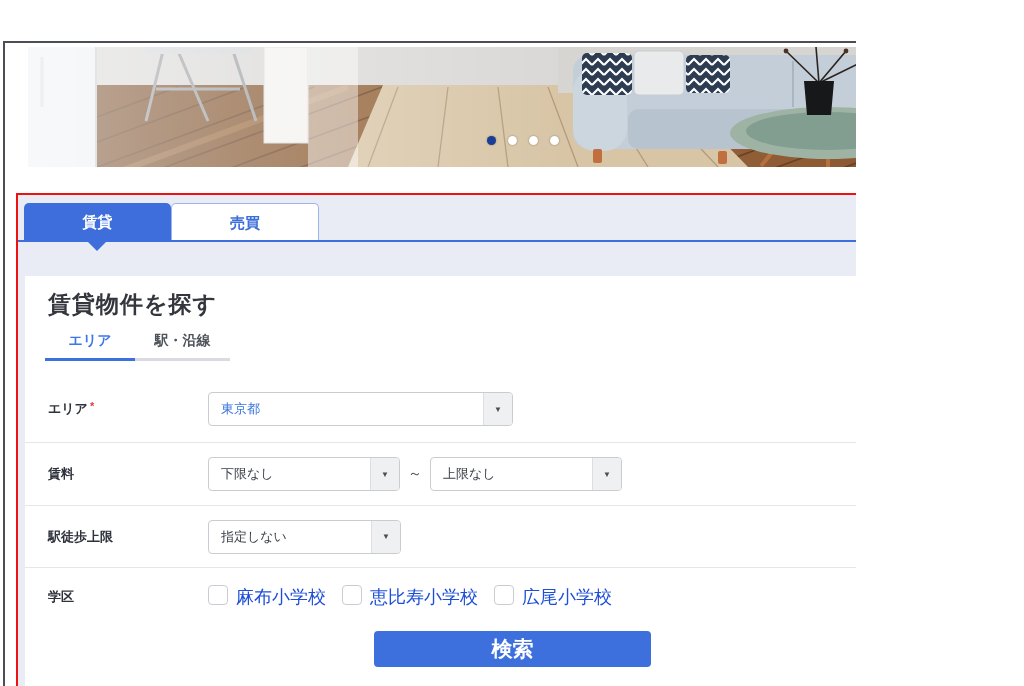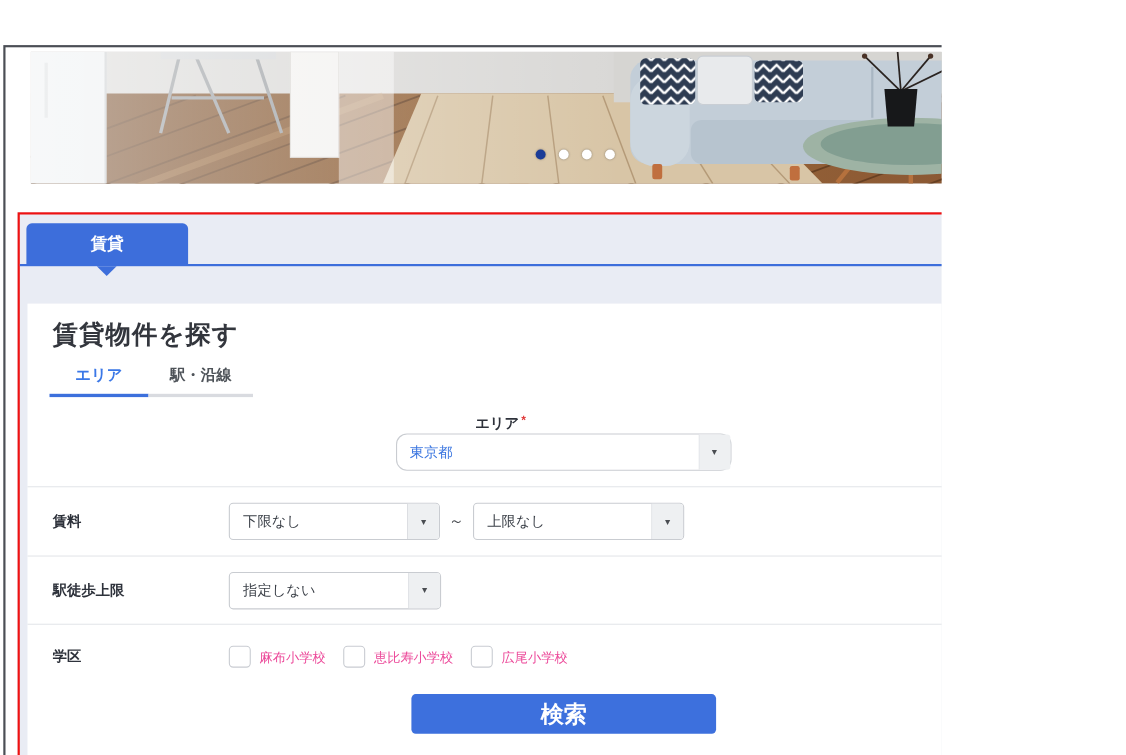--- a/index.html
+++ b/index.html
@@ -37,38 +37,38 @@
   .panel { position:absolute; left:7px; top:81px; width:951px; height:424px; background:#ffffff; }
   .form-title { position:absolute; left:23px; top:13px; font-size:23px; font-weight:bold; color:#33363d; letter-spacing:1px; }
   .subtabs { position:absolute; left:20px; top:56px; display:flex; }
   .subtab { text-align:center; padding-bottom:8px; font-size:14px; font-weight:bold;
             color:#4e5359; border-bottom:3px solid #d9dbe0; cursor:pointer; }
   .subtab-area { width:90px; }
   .subtab-station { width:95px; }
   .subtab.active { color:#3b78e7; border-bottom-color:#3c70dc; }
   .row { position:absolute; left:0; width:951px; display:flex; align-items:center;
          box-sizing:border-box; padding-left:23px; border-bottom:1px solid #e4e6ea; }
-  .row1 { top:100px; height:67px;flex-direction:column; }
+  .row1 { top:100px; height:67px; }
   .row2 { top:167px; height:63px; }
   .row3 { top:230px; height:62px; }
   .row4 { top:292px; height:57px; border-bottom:none; }
   .row-label { width:160px; font-size:13px; font-weight:bold; color:#2e323b; }
   .req { color:#e03a3a; font-size:11px; vertical-align:top; margin-left:2px; }
   .select { position:relative; display:flex; align-items:center; height:34px; background:#ffffff;
             border:1px solid #c9ccd1; border-radius:4px; box-sizing:border-box;
             font-size:13px; color:#3b4048; padding-left:12px; cursor:pointer; }
   .select .arrow-box { position:absolute; right:0; top:0; bottom:0; width:28px; background:#eef0f2;
             border-left:1px solid #dcdee2; border-radius:0 3px 3px 0;
             display:flex; align-items:center; justify-content:center; font-size:8px; color:#4a4d52; }
-  .select-area { width:305px;border-radius:10px; } .select-area .select-value { color:#3b76e0; }
+  .select-area { width:305px; } .select-area .select-value { color:#3b76e0; }
   .select-rent { width:192px; }
   .select-walk { width:193px; }
   .tilde { margin:0 8px; font-size:14px; color:#4a4d52; }
   .checks { display:flex; align-items:center; }
-  .check { display:flex; align-items:flex-end; margin-right:16px; font-size:12px; color:#ec4899; cursor:pointer; }
+  .check { display:flex; align-items:flex-start; margin-right:16px; font-size:18px; color:#1d4ed8; cursor:pointer; }
   .checkbox { width:20px; height:20px; border:1px solid #c9ccd2; border-radius:4px; background:#fff;
               margin-right:8px; box-sizing:border-box; }
   .search-btn { position:absolute; left:349px; top:355px; width:277px; height:36px;
                 background:#3d70dd; color:#ffffff; font-size:21px; font-weight:bold;
                 border:none; border-radius:4px; cursor:pointer;
                 font-family:"Liberation Sans","DejaVu Sans",sans-serif; }
 </style>
 </head>
 <body>
 
@@ -187,20 +187,21 @@
   <div class="dots">
     <div class="dot active"></div>
     <div class="dot"></div>
     <div class="dot"></div>
     <div class="dot"></div>
   </div>
 
   <div class="annotated">
 
     <div class="tab tab-rental">賃貸</div>
+    <div class="tab tab-sale">売買</div>
     <div class="tab-underline"></div>
     <div class="tab-caret"></div>
 
     <div class="panel">
       <div class="form-title">賃貸物件を探す</div>
 
       <div class="subtabs">
         <div class="subtab subtab-area active">エリア</div>
         <div class="subtab subtab-station">駅・沿線</div>
       </div>

